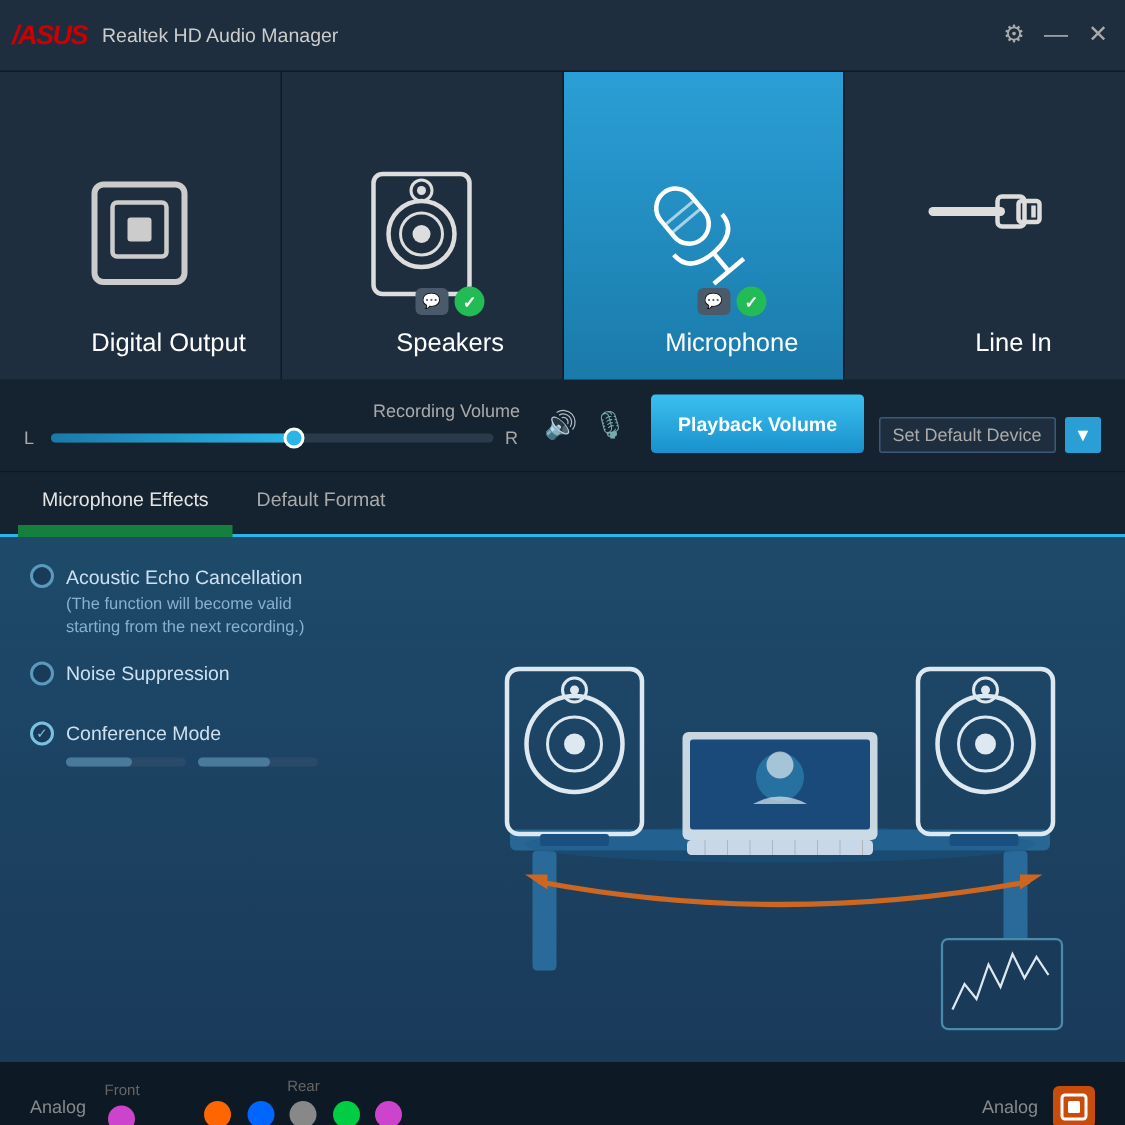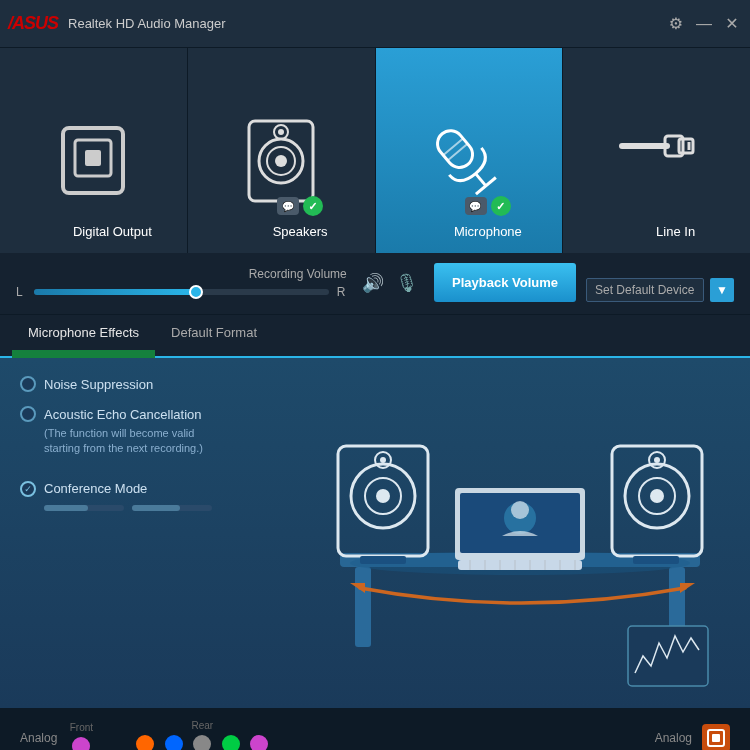--- a/index.html
+++ b/index.html
@@ -72,21 +72,21 @@
     .device-icon {
       width: 100px;
       height: 110px;
       display: flex;
       align-items: center;
       justify-content: center;
       position: relative;
       margin-bottom: 6px;
     }
     .device-tab-label {
-      font-size: 13px;
+      font-size: 17px;
       color: #fff;
       margin-left: 38px;
     }
     .badge-group {
       position: absolute;
       bottom: 2px;
       right: 8px;
       display: flex;
       gap: 4px;
       align-items: center;
@@ -527,30 +527,30 @@
   <div class="tab">Default Format</div>
 </div>
 
 <div class="main-content">
 
   <div class="effects-panel">
 
     <div class="effect-item">
       <div class="effect-header">
         <div class="effect-checkbox"></div>
-        <span class="effect-label">Noise Suppression</span>
+        <span class="effect-label">Acoustic Echo Cancellation</span>
       </div>
+      <div class="effect-sub">(The function will become valid<br>starting from the next recording.)</div>
     </div>
 
     <div class="effect-item">
       <div class="effect-header">
         <div class="effect-checkbox"></div>
-        <span class="effect-label">Acoustic Echo Cancellation</span>
+        <span class="effect-label">Noise Suppression</span>
       </div>
-      <div class="effect-sub">(The function will become valid<br>starting from the next recording.)</div>
     </div>
 
     <div class="effect-item" style="margin-top:10px">
       <div class="effect-header">
         <div class="effect-checkbox checked"></div>
         <span class="effect-label">Conference Mode</span>
       </div>
       <div class="effect-sliders">
         <div class="slider-row">
           <div class="mini-slider">

